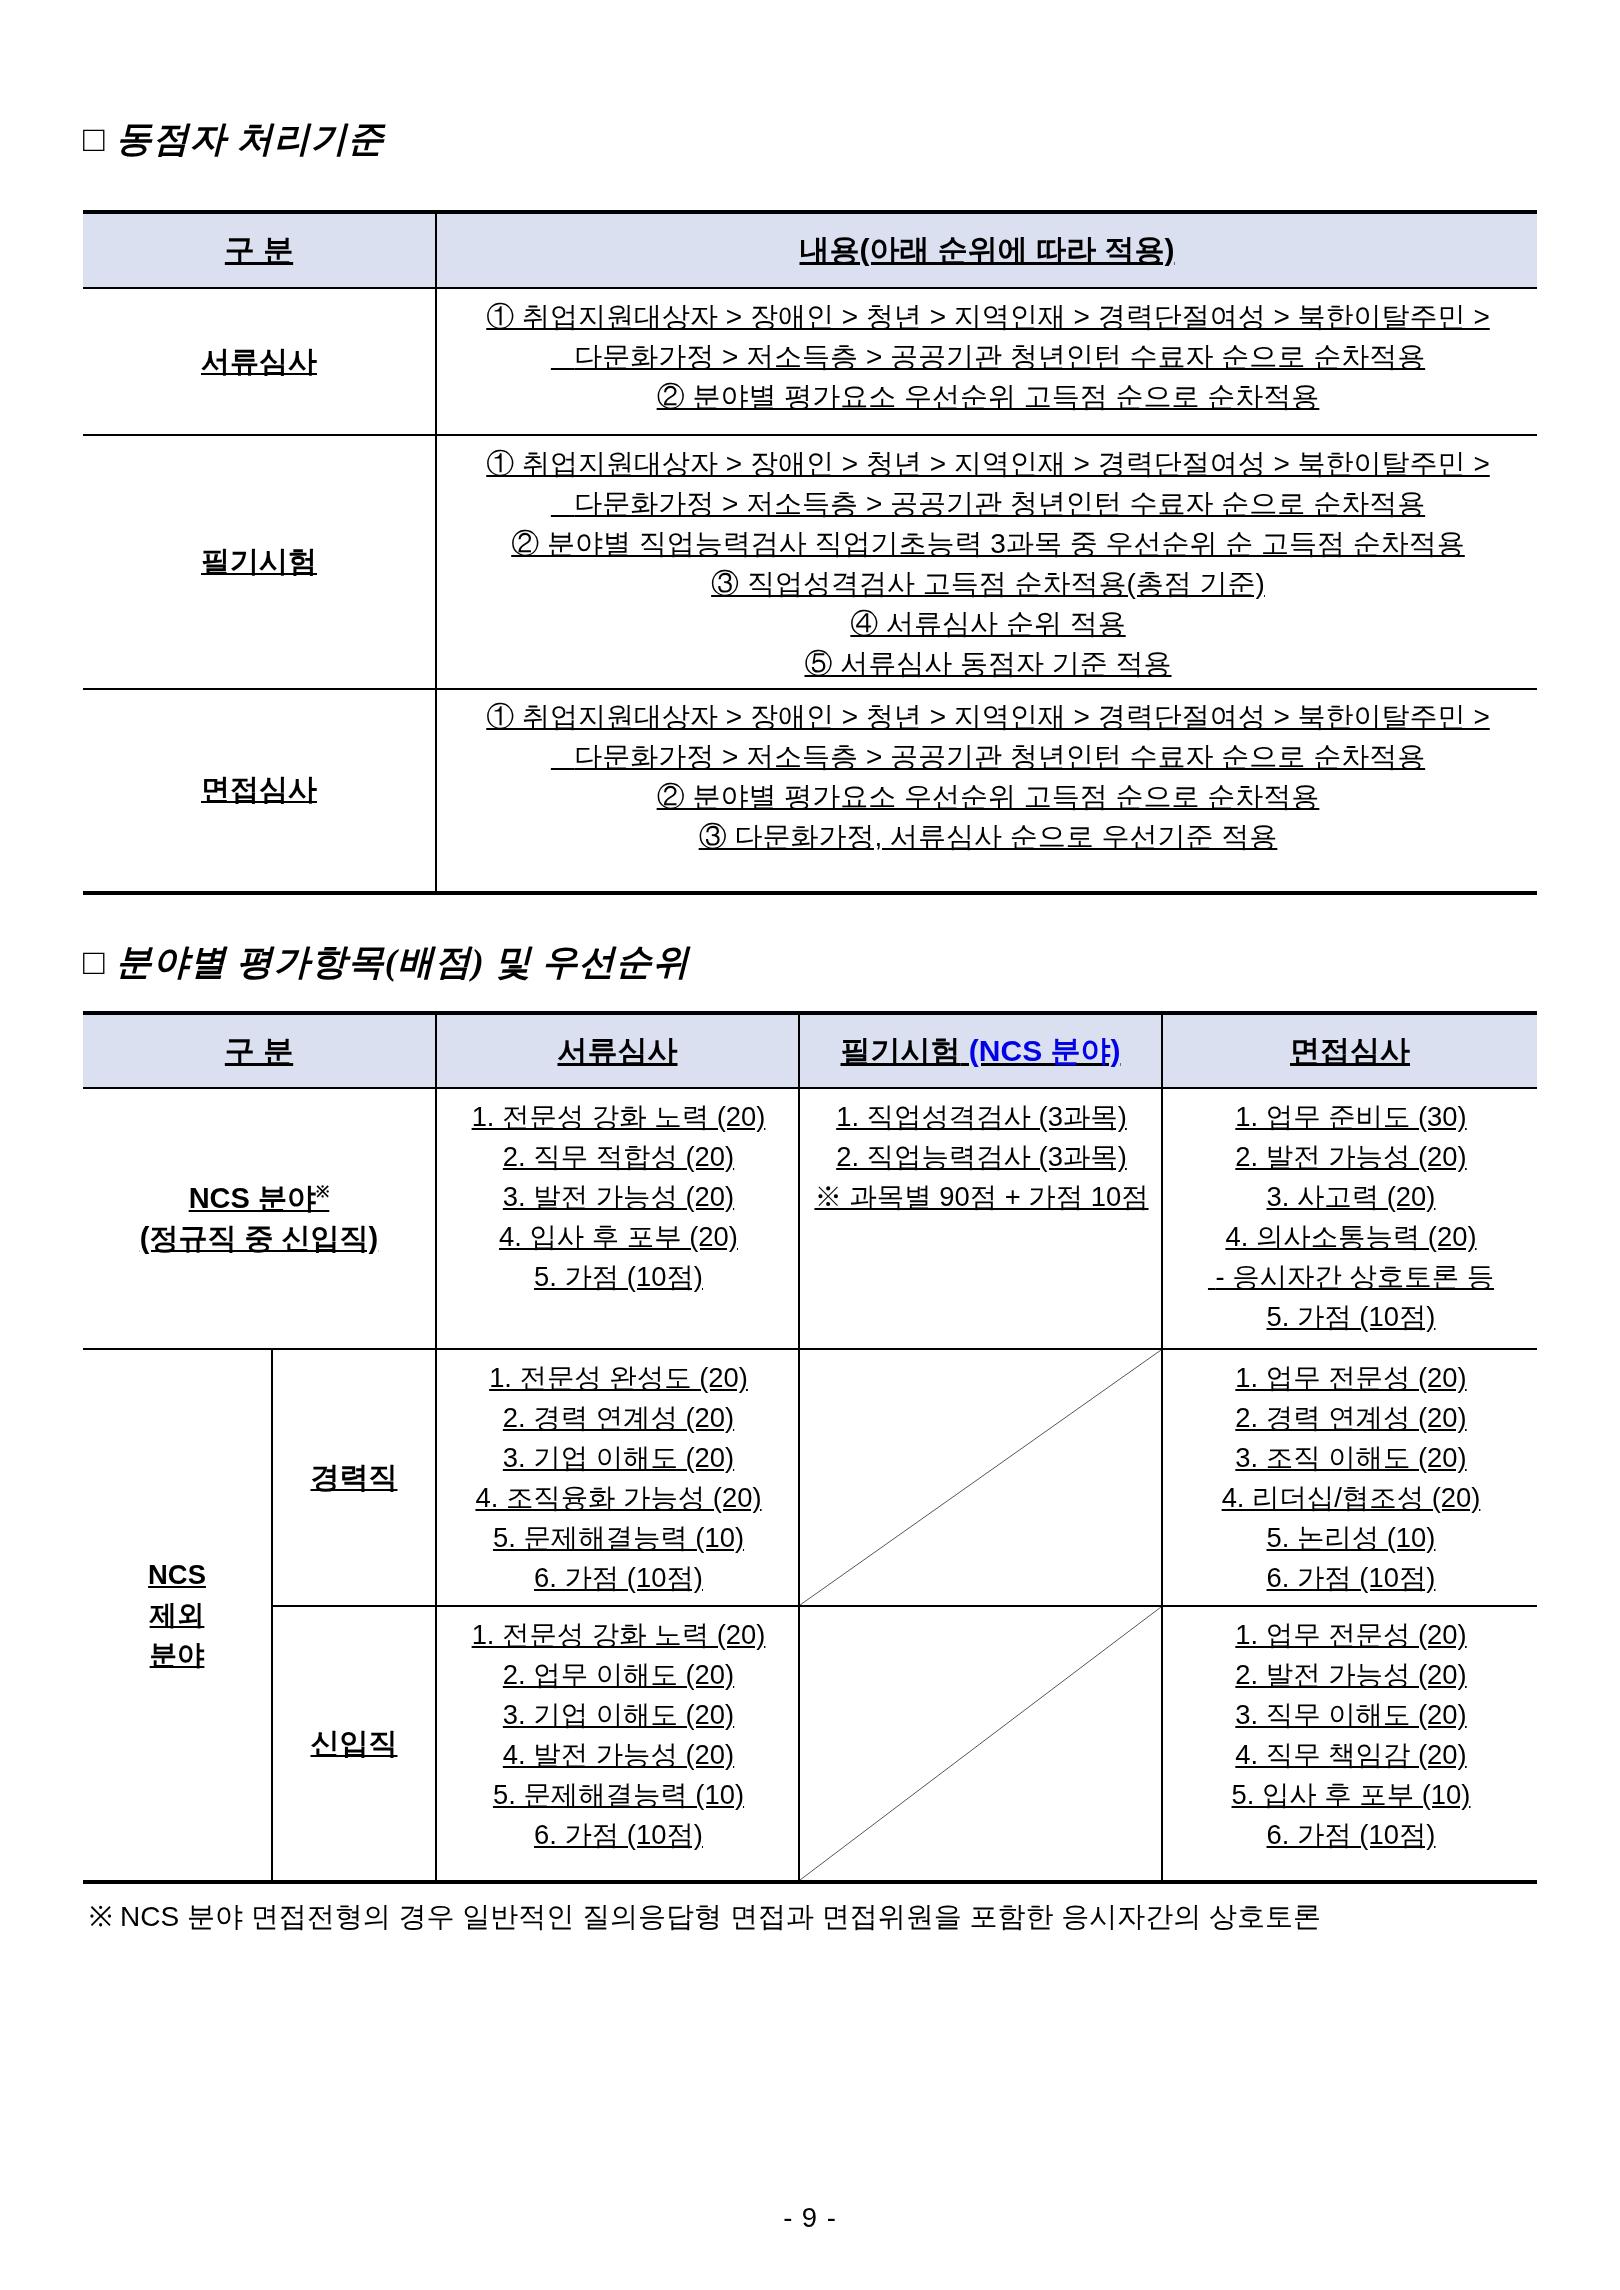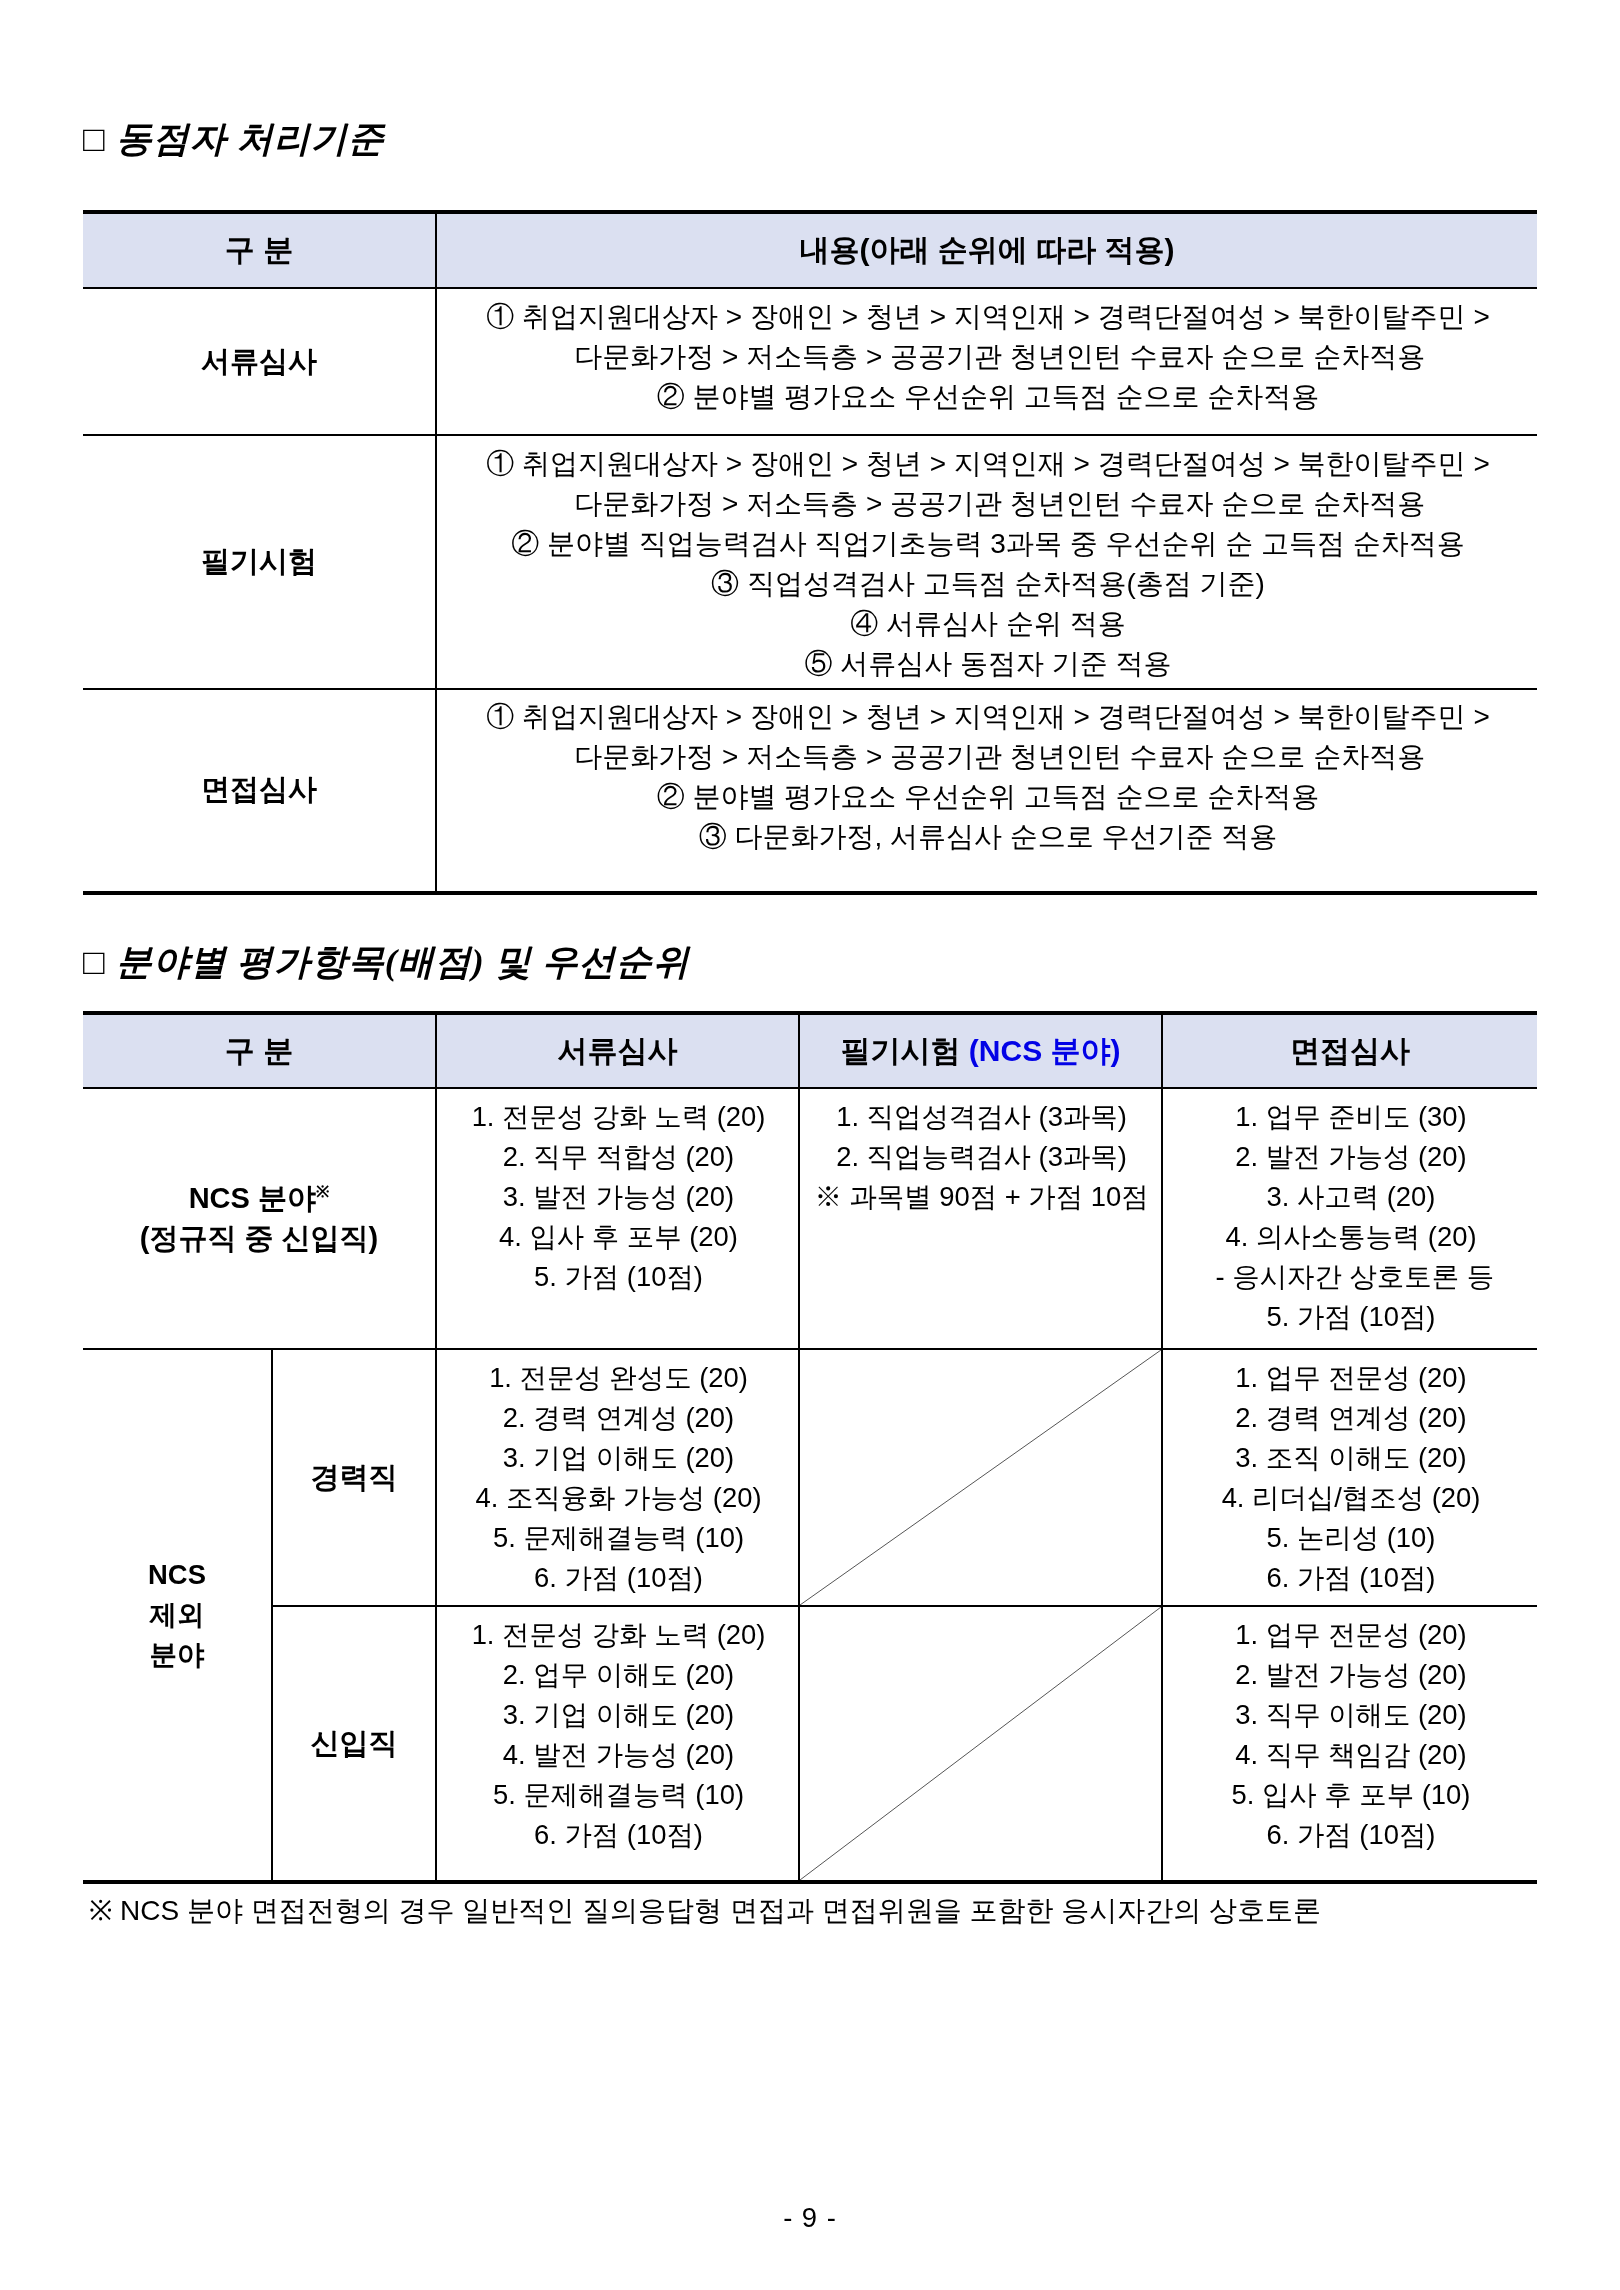--- a/index.html
+++ b/index.html
@@ -18,21 +18,21 @@
     font-size:36px; font-weight:700; letter-spacing:1px;
     color:#000; line-height:47px;font-style:italic;
   }
   .title-gap { margin-top:44px; }
   table {
     width:1454px; table-layout:fixed; border-collapse:collapse;
     margin-top:47px;
     border-top:4.9px solid var(--border,#000);
     border-bottom:4.9px solid var(--border,#000);
   }
-  th, td { border:2px solid var(--border,#000); vertical-align:middle; }
+  th, td { border:2px solid var(--border,#000); vertical-align:middle;text-decoration:underline; }
   tr > *:first-child { border-left:none; }
   tr > *:last-child  { border-right:none; }
   thead th {
     background:var(--header-bg,#dbe0f1);
     font-size:30px; font-weight:700; text-align:center;
   }
   .row-label { font-size:29px; font-weight:700; text-align:center; background:#fff; }
   td.content { vertical-align:top; padding:7.8px 9.8px 3.9px 11.8px;text-align:center; }
   .ln { font-size:28px; line-height:40px; white-space:pre-wrap; }
   .t2 .ln { font-size:27.4px; line-height:40px; }
@@ -192,18 +192,18 @@
             <div class="ln">2. 발전 가능성 (20)</div>
             <div class="ln">3. 직무 이해도 (20)</div>
             <div class="ln">4. 직무 책임감 (20)</div>
             <div class="ln">5. 입사 후 포부 (10)</div>
             <div class="ln">6. 가점 (10점)</div>
           </td>
       </tr>
     </tbody>
   </table>
 
-  <div class="note" style="margin-top:7px"><div class="ln">※ NCS 분야 면접전형의 경우 일반적인 질의응답형 면접과 면접위원을 포함한 응시자간의 상호토론</div></div>
+  <div class="note" style="margin-top:13px"><div class="ln">※ NCS 분야 면접전형의 경우 일반적인 질의응답형 면접과 면접위원을 포함한 응시자간의 상호토론</div></div>
 
   <div class="page-num">- 9 -</div>
 
 </div>
 
 
 </body></html>

